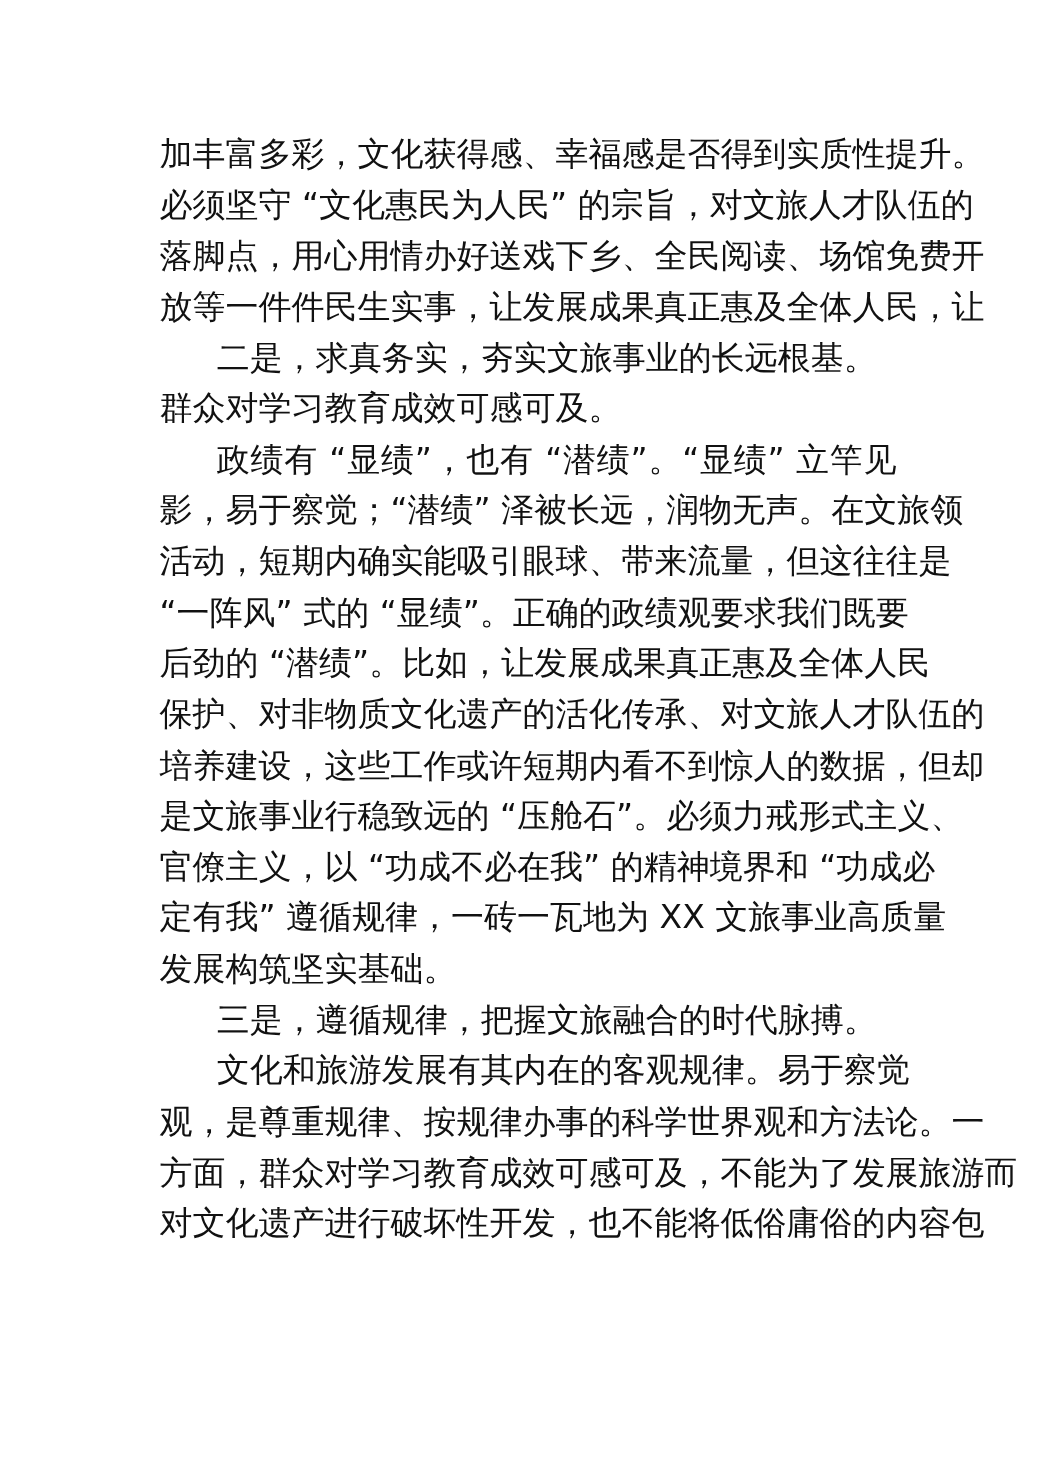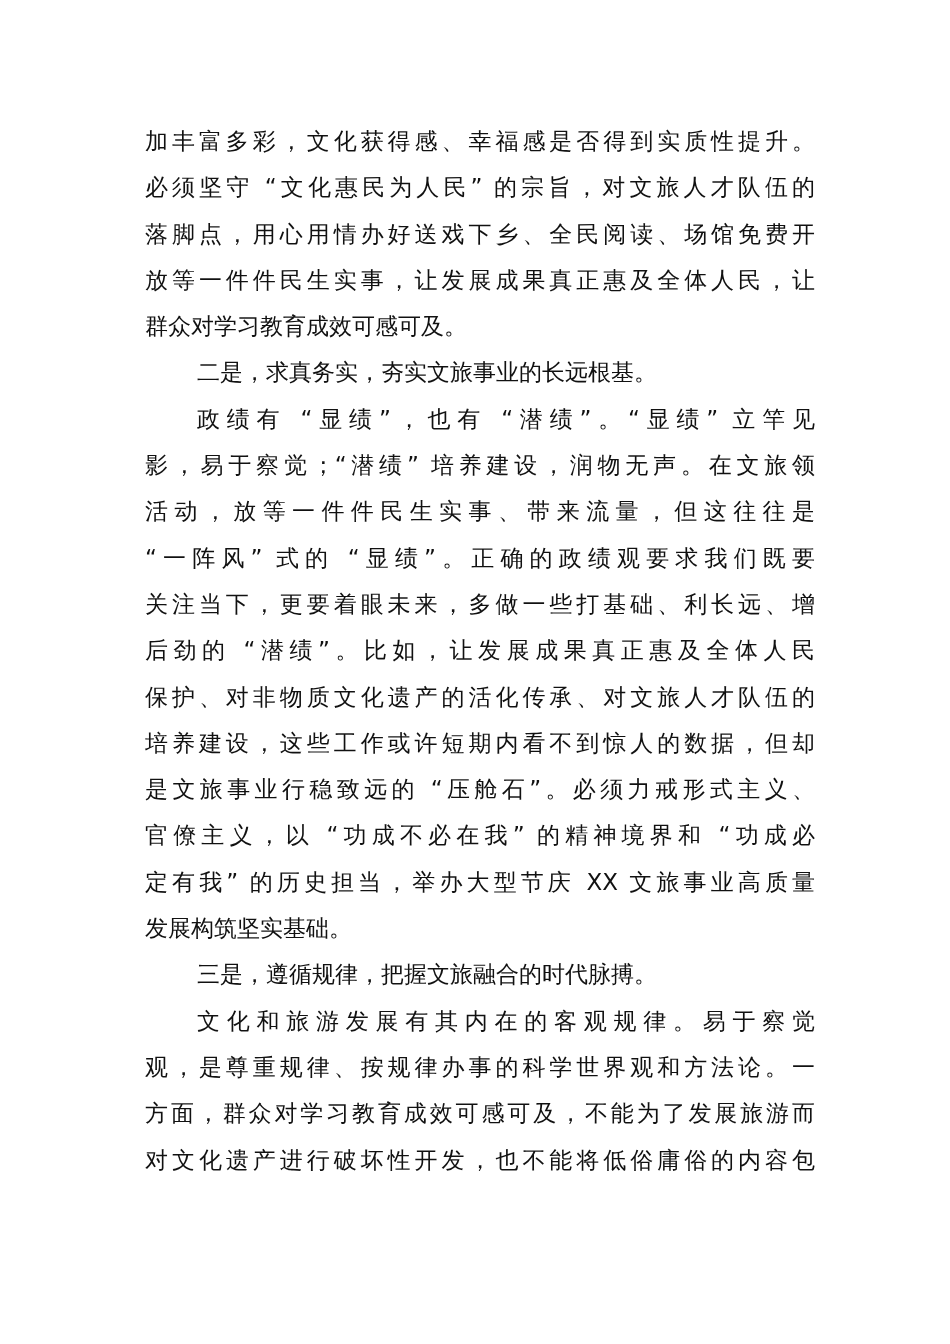--- a/index.html
+++ b/index.html
@@ -8,54 +8,53 @@
     position: absolute; left: 0; top: 0; width: 950px; height: 1344px;
     background: #ffffff;
   }
   .text-block {
     position: absolute; left: 145px; top: 118px; width: 670px;
     font-family: "DejaVu Sans", "Liberation Sans", sans-serif;
     color: #111111;
   }
   .line {
     height: 46.3px; line-height: 46.3px;
-    font-size: 23px;
+    font-size: 30px;
     white-space: nowrap;
     text-align: justify;
     text-align-last: justify;
     letter-spacing: 0;
   }
   .line.indent { padding-left: 52px; }
   .line.last { text-align-last: left; }
 </style>
 </head>
 <body>
 
 <div class="page">
   <div class="text-block">
 
     <div class="line">加丰富多彩，文化获得感、幸福感是否得到实质性提升。</div>
     <div class="line">必须坚守 “文化惠民为人民” 的宗旨，对文旅人才队伍的</div>
     <div class="line">落脚点，用心用情办好送戏下乡、全民阅读、场馆免费开</div>
     <div class="line">放等一件件民生实事，让发展成果真正惠及全体人民，让</div>
+    <div class="line indent last">二是，求真务实，夯实文旅事业的长远根基。</div>
+
     <div class="line last">群众对学习教育成效可感可及。</div>
 
-    <div class="line indent last">二是，求真务实，夯实文旅事业的长远根基。</div>
-
     <div class="line indent">政绩有 “显绩”，也有 “潜绩”。“显绩” 立竿见</div>
-    <div class="line">影，易于察觉；“潜绩” 培养建设，润物无声。在文旅领</div>
-    <div class="line">活动，放等一件件民生实事、带来流量，但这往往是</div>
+    <div class="line">影，易于察觉；“潜绩” 泽被长远，润物无声。在文旅领</div>
+    <div class="line">活动，短期内确实能吸引眼球、带来流量，但这往往是</div>
     <div class="line">“一阵风” 式的 “显绩”。正确的政绩观要求我们既要</div>
-    <div class="line">关注当下，更要着眼未来，多做一些打基础、利长远、增</div>
     <div class="line">后劲的 “潜绩”。比如，让发展成果真正惠及全体人民</div>
     <div class="line">保护、对非物质文化遗产的活化传承、对文旅人才队伍的</div>
     <div class="line">培养建设，这些工作或许短期内看不到惊人的数据，但却</div>
     <div class="line">是文旅事业行稳致远的 “压舱石”。必须力戒形式主义、</div>
     <div class="line">官僚主义，以 “功成不必在我” 的精神境界和 “功成必</div>
-    <div class="line">定有我” 的历史担当，举办大型节庆 XX 文旅事业高质量</div>
+    <div class="line">定有我” 遵循规律，一砖一瓦地为 XX 文旅事业高质量</div>
     <div class="line last">发展构筑坚实基础。</div>
 
     <div class="line indent last">三是，遵循规律，把握文旅融合的时代脉搏。</div>
 
     <div class="line indent">文化和旅游发展有其内在的客观规律。易于察觉</div>
     <div class="line">观，是尊重规律、按规律办事的科学世界观和方法论。一</div>
     <div class="line">方面，群众对学习教育成效可感可及，不能为了发展旅游而</div>
     <div class="line">对文化遗产进行破坏性开发，也不能将低俗庸俗的内容包</div>
 
   </div>

